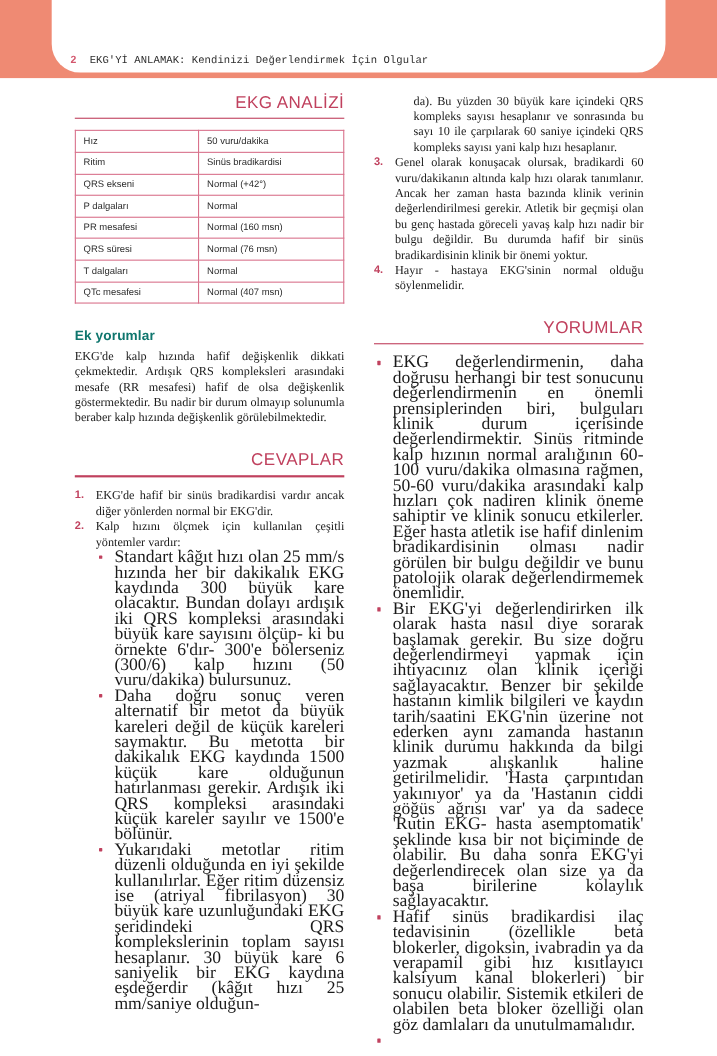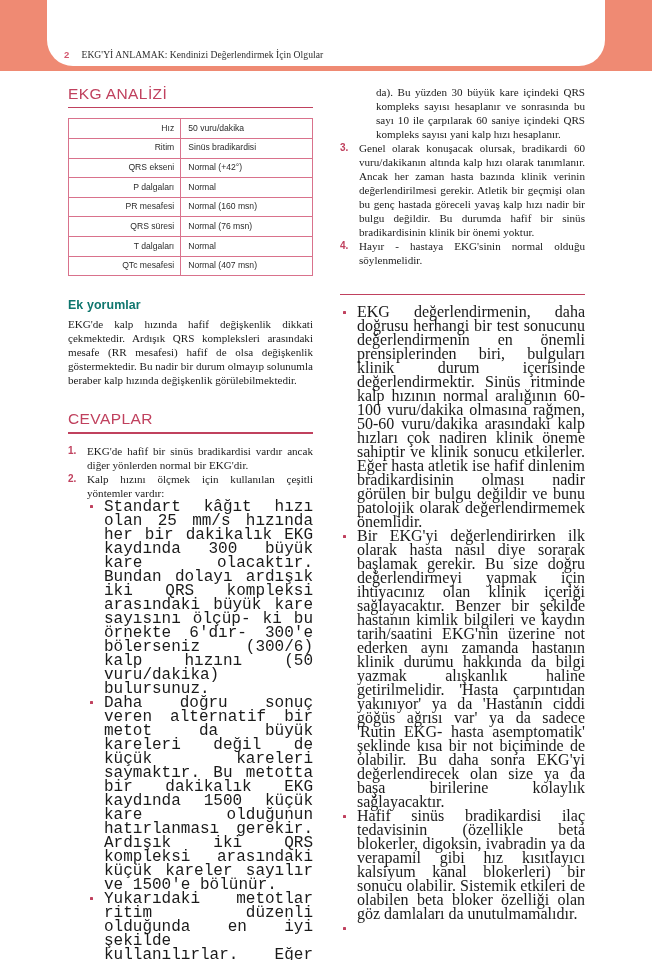--- a/index.html
+++ b/index.html
@@ -45,21 +45,21 @@
   }
   .header-pageno {
     font-family: "Liberation Sans", "DejaVu Sans", sans-serif;
     font-size: 9.5px;
     color: #d3566d;
     font-weight: 700;
     margin-left: 17px;
     letter-spacing: 0.2px;
   }
   .header-title {
-    font-family: Liberation Serif, serif;
+    font-family: Liberation Mono, monospace;
     font-size: 9.6px;
     color: #2e2e2e;
     margin-left: 12px;
     letter-spacing: 0.05px;
   }
 
   
   .page {
     position: absolute;
     top: 85px;
@@ -76,20 +76,21 @@
 
   
   .sect-head {
     font-family: "Liberation Sans", "DejaVu Sans", sans-serif;
     font-size: 15.5px;
     color: #c0415e;
     letter-spacing: 0.4px;
     margin: 0;
     font-weight: 400;
     line-height: 1.15;
+    text-align: right;
   }
   .sect-rule {
     height: 1.4px;
     background: #c0415e;
     margin-top: 4px;
     margin-bottom: 10px;
     width: 100%;
   }
 
   
@@ -99,21 +100,21 @@
     font-family: "Liberation Sans", "DejaVu Sans", sans-serif;
     font-size: 8.6px;
     color: #2b2b2b;
   }
   table.ekg-table td {
     border: 0.7px solid #d9728c;
     padding: 4.4px 6px 4.4px 7px;
     line-height: 1.15;
     vertical-align: middle;
   }
-  table.ekg-table td.k { width: 46%; text-align: right; }
+  table.ekg-table td.k { width: 46%; }
 
   
   .sub-head {
     font-family: "Liberation Sans", "DejaVu Sans", sans-serif;
     font-weight: 700;
     font-size: 12.4px;
     color: #0f766e;
     margin: 22px 0 5px 0;
     letter-spacing: 0.1px;
   }
@@ -171,21 +172,21 @@
     width: 3.4px;
     height: 3.4px;
     background: #c0415e;
     border-radius: 0.6px;
   }
   
   .nested {
     margin-top: 0;
     margin-left: 17px;
   }
-  .nested > li { padding-left: 17px; font-family: Liberation Mono, monospace; }
+  .nested > li { padding-left: 17px; }
   .gap-lg { height: 23px; }
 </style>
 </head>
 <body>
 
 <div class="header-band">
   <div class="header-plate">
     <div class="header-inner">
       <span class="header-pageno">2</span>
       <span class="header-title">EKG'Yİ ANLAMAK: Kendinizi Değerlendirmek İçin Olgular</span>
@@ -281,20 +282,21 @@
         <span>Genel olarak konuşacak olursak, bradikardi 60 vuru/dakikanın altında kalp hızı olarak tanımlanır. Ancak her zaman hasta bazında klinik verinin değerlendirilmesi gerekir. Atletik bir geçmişi olan bu genç hastada göreceli yavaş kalp hızı nadir bir bulgu değildir. Bu durumda hafif bir sinüs bradikardisinin klinik bir önemi yoktur.</span>
       </li>
       <li>
         <span class="marker">4.</span>
         <span>Hayır - hastaya EKG'sinin normal olduğu söylenmelidir.</span>
       </li>
     </ol>
 
     <div class="gap-lg"></div>
 
+    <h2 class="sect-head">YORUMLAR</h2>
     <div class="sect-rule"></div>
 
     <ul class="bul-list">
       <li>
         <span class="dot"></span>
         <span>EKG değerlendirmenin, daha doğrusu herhangi bir test sonucunu değerlendirmenin en önemli prensiplerinden biri, bulguları klinik durum içerisinde değerlendirmektir. Sinüs ritminde kalp hızının normal aralığının 60-100 vuru/dakika olmasına rağmen, 50-60 vuru/dakika arasındaki kalp hızları çok nadiren klinik öneme sahiptir ve klinik sonucu etkilerler. Eğer hasta atletik ise hafif dinlenim bradikardisinin olması nadir görülen bir bulgu değildir ve bunu patolojik olarak değerlendirmemek önemlidir.</span>
       </li>
       <li>
         <span class="dot"></span>
         <span>Bir EKG'yi değerlendirirken ilk olarak hasta nasıl diye sorarak başlamak gerekir. Bu size doğru değerlendirmeyi yapmak için ihtiyacınız olan klinik içeriği sağlayacaktır. Benzer bir şekilde hastanın kimlik bilgileri ve kaydın tarih/saatini EKG'nin üzerine not ederken aynı zamanda hastanın klinik durumu hakkında da bilgi yazmak alışkanlık haline getirilmelidir. 'Hasta çarpıntıdan yakınıyor' ya da 'Hastanın ciddi göğüs ağrısı var' ya da sadece 'Rutin EKG- hasta asemptomatik' şeklinde kısa bir not biçiminde de olabilir. Bu daha sonra EKG'yi değerlendirecek olan size ya da başa birilerine kolaylık sağlayacaktır.</span>

